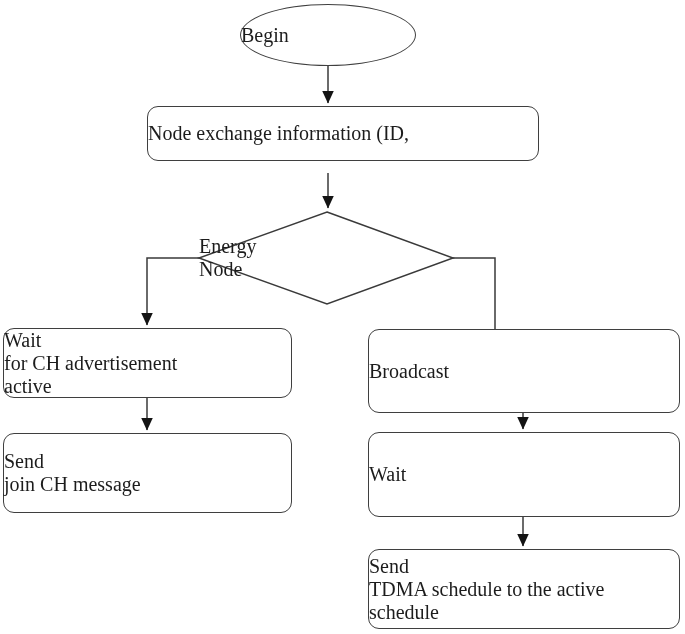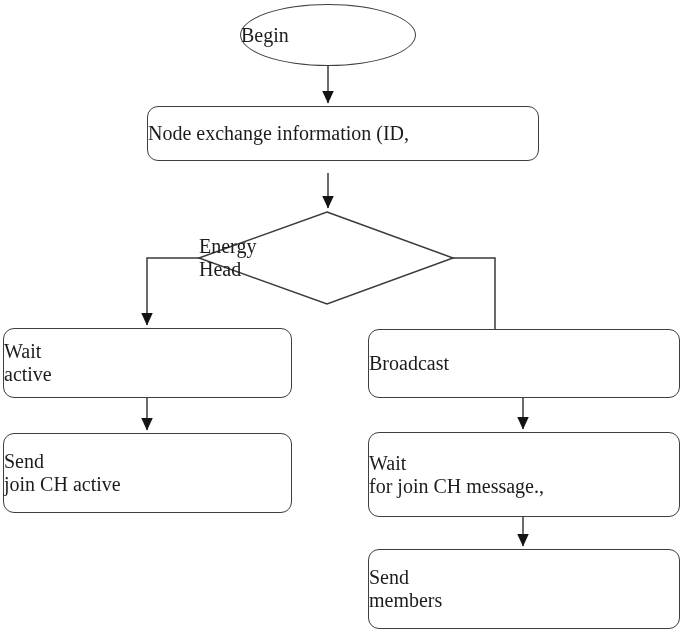--- a/index.html
+++ b/index.html
@@ -46,21 +46,21 @@
     left: 240px; top: 4px; width: 176px; height: 62px;
     border-radius: 50%;
   }
   .n-exchange  { left: 147px; top: 106px; width: 392px; height: 55px; }
   .n-decision  {
     left: 199px; top: 211px; width: 256px; height: 94px;
     border: none; background: transparent; border-radius: 0;
   }
   .n-waitL     { left: 3px;   top: 328px; width: 289px; height: 70px; }
   .n-sendL     { left: 3px;   top: 433px; width: 289px; height: 80px; }
-  .n-broadcast { left: 368px; top: 329px; width: 312px; height: 69px; }
+  .n-broadcast { left: 368px; top: 329px; width: 312px; height: 84px; }
   .n-waitR     { left: 368px; top: 432px; width: 312px; height: 85px; }
   .n-tdma      { left: 368px; top: 549px; width: 312px; height: 80px; }
 </style>
 </head>
 <body>
 
 <div class="stage">
 
   <svg class="wires" width="685" height="634" viewBox="0 0 685 634">
     <defs>
@@ -83,40 +83,41 @@
   <div class="node terminal">
     <div class="ln">Begin</div>
   </div>
 
   <div class="node n-exchange">
     <div class="ln">Node exchange information (ID,</div>
   </div>
 
   <div class="node n-decision">
     <div class="ln">Energy</div>
-    <div class="ln">Head</div>
+    <div class="ln">Node</div>
   </div>
 
   <div class="node n-waitL">
     <div class="ln">Wait</div>
+    <div class="ln">for CH advertisement</div>
     <div class="ln">active</div>
   </div>
 
   <div class="node n-sendL">
     <div class="ln">Send</div>
-    <div class="ln">join CH active</div>
+    <div class="ln">join CH message</div>
   </div>
 
   <div class="node n-broadcast">
     <div class="ln">Broadcast</div>
   </div>
 
   <div class="node n-waitR">
     <div class="ln">Wait</div>
-    <div class="ln">for join CH message.,</div>
   </div>
 
   <div class="node n-tdma">
     <div class="ln">Send</div>
-    <div class="ln">members</div>
+    <div class="ln">TDMA schedule to the active</div>
+    <div class="ln">schedule</div>
   </div>
 
 </div>
 
 </body></html>

